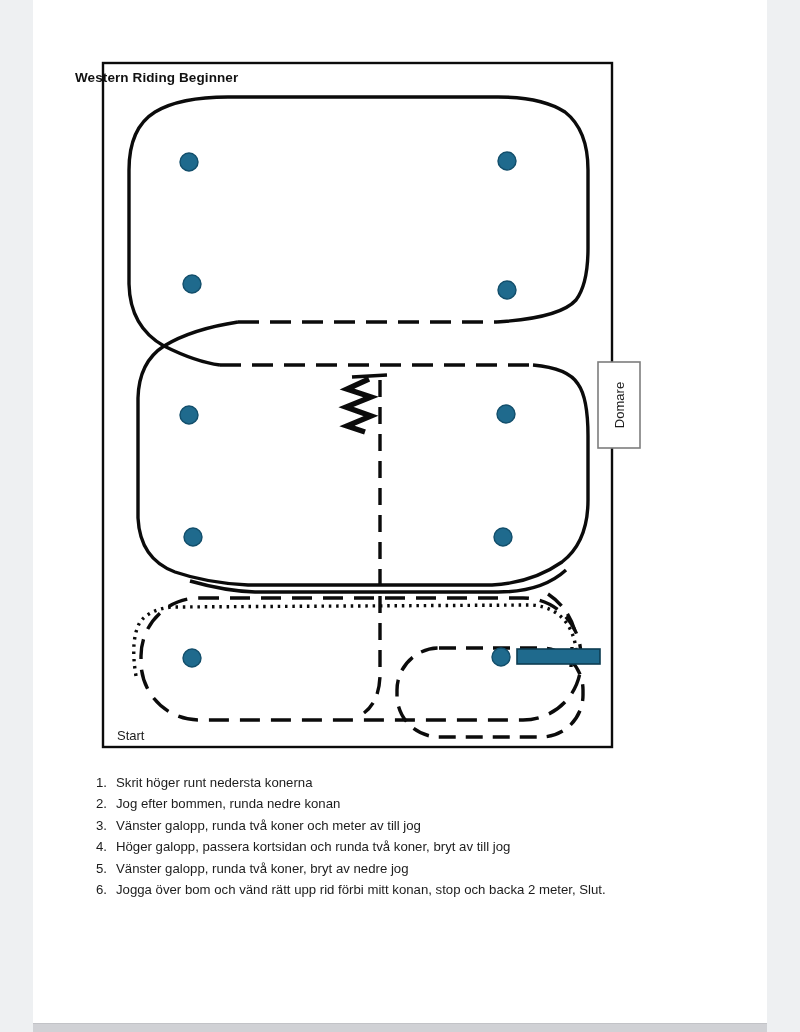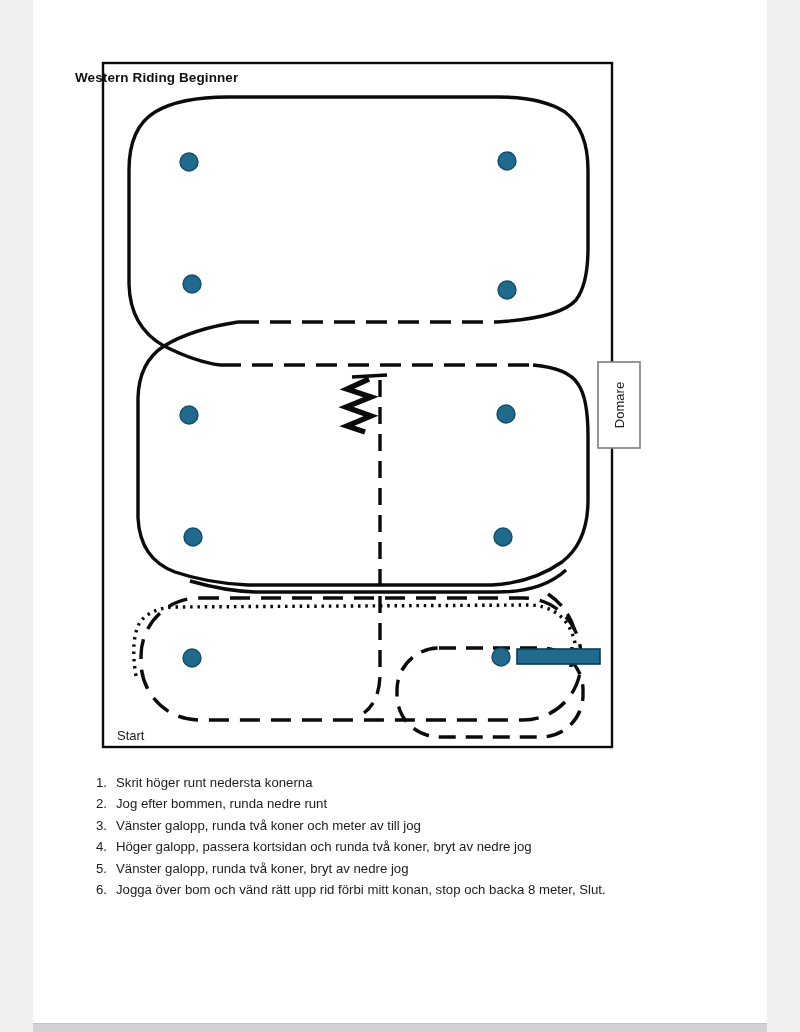--- a/index.html
+++ b/index.html
@@ -143,32 +143,32 @@
     <text class="svg-label" x="117" y="740">Start</text>
   </svg>
 
   <div class="instructions">
     <div class="ins-row">
       <span class="ins-num">1.</span>
       <span class="ins-text">Skrit höger runt nedersta konerna</span>
     </div>
     <div class="ins-row">
       <span class="ins-num">2.</span>
-      <span class="ins-text">Jog efter bommen, runda nedre runt</span>
+      <span class="ins-text">Jog efter bommen, runda nedre konan</span>
     </div>
     <div class="ins-row">
       <span class="ins-num">3.</span>
       <span class="ins-text">Vänster galopp, runda två koner och meter av till jog</span>
     </div>
     <div class="ins-row">
       <span class="ins-num">4.</span>
-      <span class="ins-text">Höger galopp, passera kortsidan och runda två koner, bryt av nedre jog</span>
+      <span class="ins-text">Höger galopp, passera kortsidan och runda två koner, bryt av till jog</span>
     </div>
     <div class="ins-row">
       <span class="ins-num">5.</span>
       <span class="ins-text">Vänster galopp, runda två koner, bryt av nedre jog</span>
     </div>
     <div class="ins-row">
       <span class="ins-num">6.</span>
-      <span class="ins-text">Jogga över bom och vänd rätt upp rid förbi mitt konan, stop och backa 8 meter, Slut.</span>
+      <span class="ins-text">Jogga över bom och vänd rätt upp rid förbi mitt konan, stop och backa 2 meter, Slut.</span>
     </div>
   </div>
 </div>
 
 </body></html>

